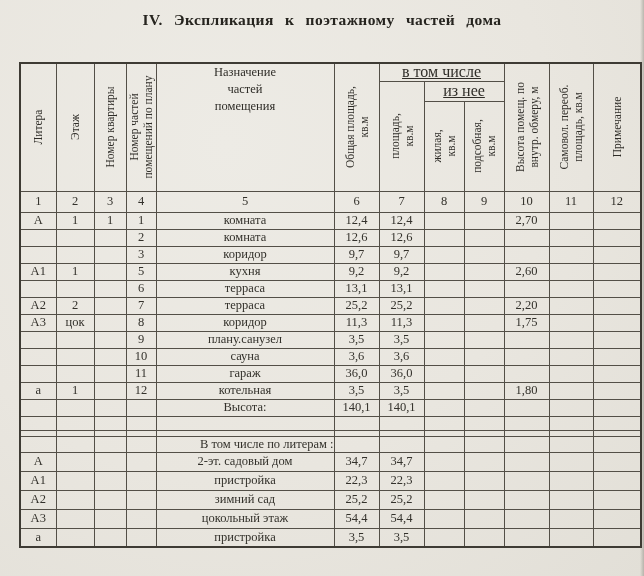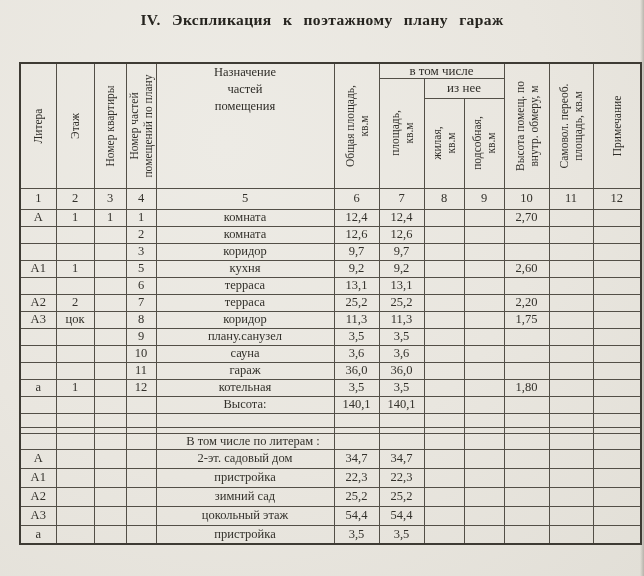--- a/index.html
+++ b/index.html
@@ -44,31 +44,31 @@
     position:absolute;left:50%;top:50%;
     transform:translate(-50%,-50%) rotate(-90deg);
     text-align:center;line-height:1.25;font-size:11.5px;color:#2f2d28;
   }
   .w-c1{width:70px;}  .w-c2{width:46px;}  .w-c3{width:88px;}
   .w-c4{width:106px;} .w-c6{width:88px;}  .w-c7{width:56px;}
   .w-c8{width:44px;}  .w-c9{width:66px;}  .w-c10{width:98px;}
   .w-c11{width:96px;} .w-c12{width:74px;}
   th.purpose{vertical-align:top;}
   th.purpose .hwrap{width:96px;margin:0 auto;font-size:12.5px;line-height:1.35;color:#2f2d28;}
-  th.band{font-size:13px;color:#2f2d28;}
-  td.lalign{text-align:center;padding-left:16px;}
+  th.band{font-size:16px;color:#2f2d28;text-decoration:underline;}
+  td.lalign{text-align:right;padding-left:16px;}
   .scan-edge{
     position:absolute;right:0;top:0;width:4px;height:100%;
     background:linear-gradient(to left, rgba(70,64,54,.28), rgba(70,64,54,0));
   }
 </style>
 </head>
 <body>
 
-<div class="title">IV. Экспликация к поэтажному плану гараж</div>
+<div class="title">IV. Экспликация к поэтажному частей дома</div>
 
 <table>
   <colgroup>
     <col style="width:36px">
       <col style="width:38px">
       <col style="width:32px">
       <col style="width:30px">
     <col style="width:178px">
       <col style="width:45px">
       <col style="width:45px">

